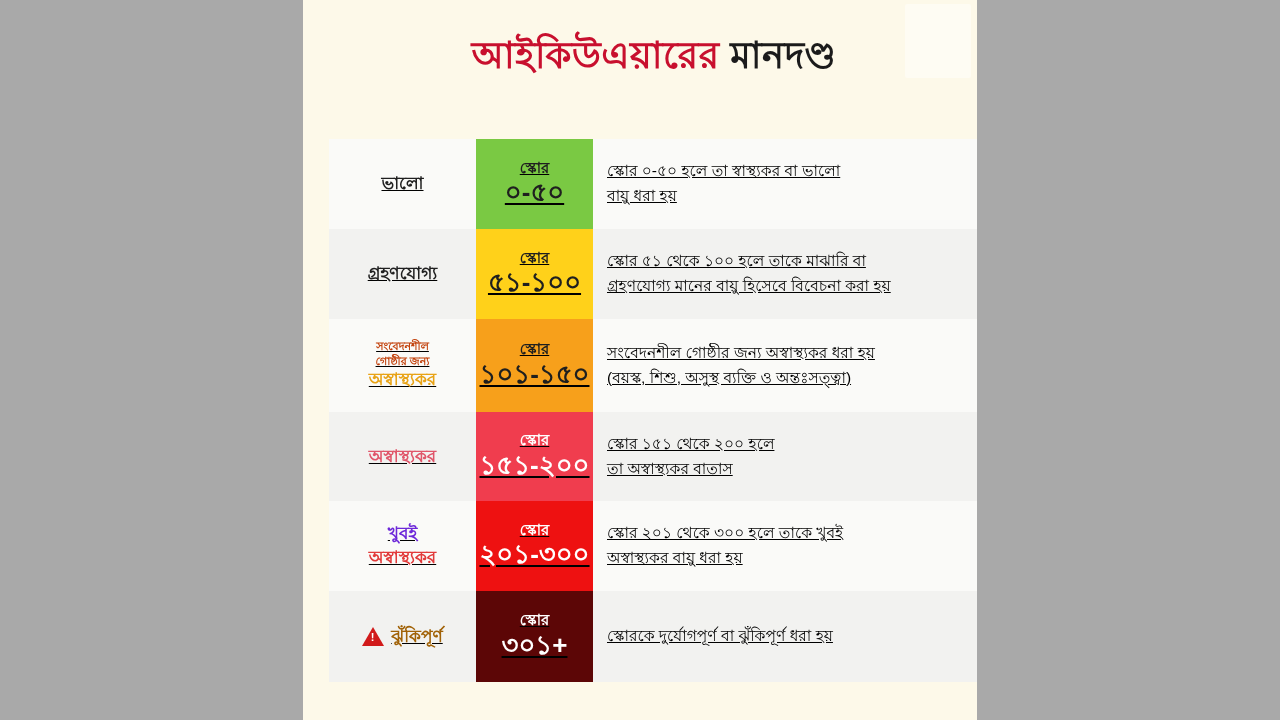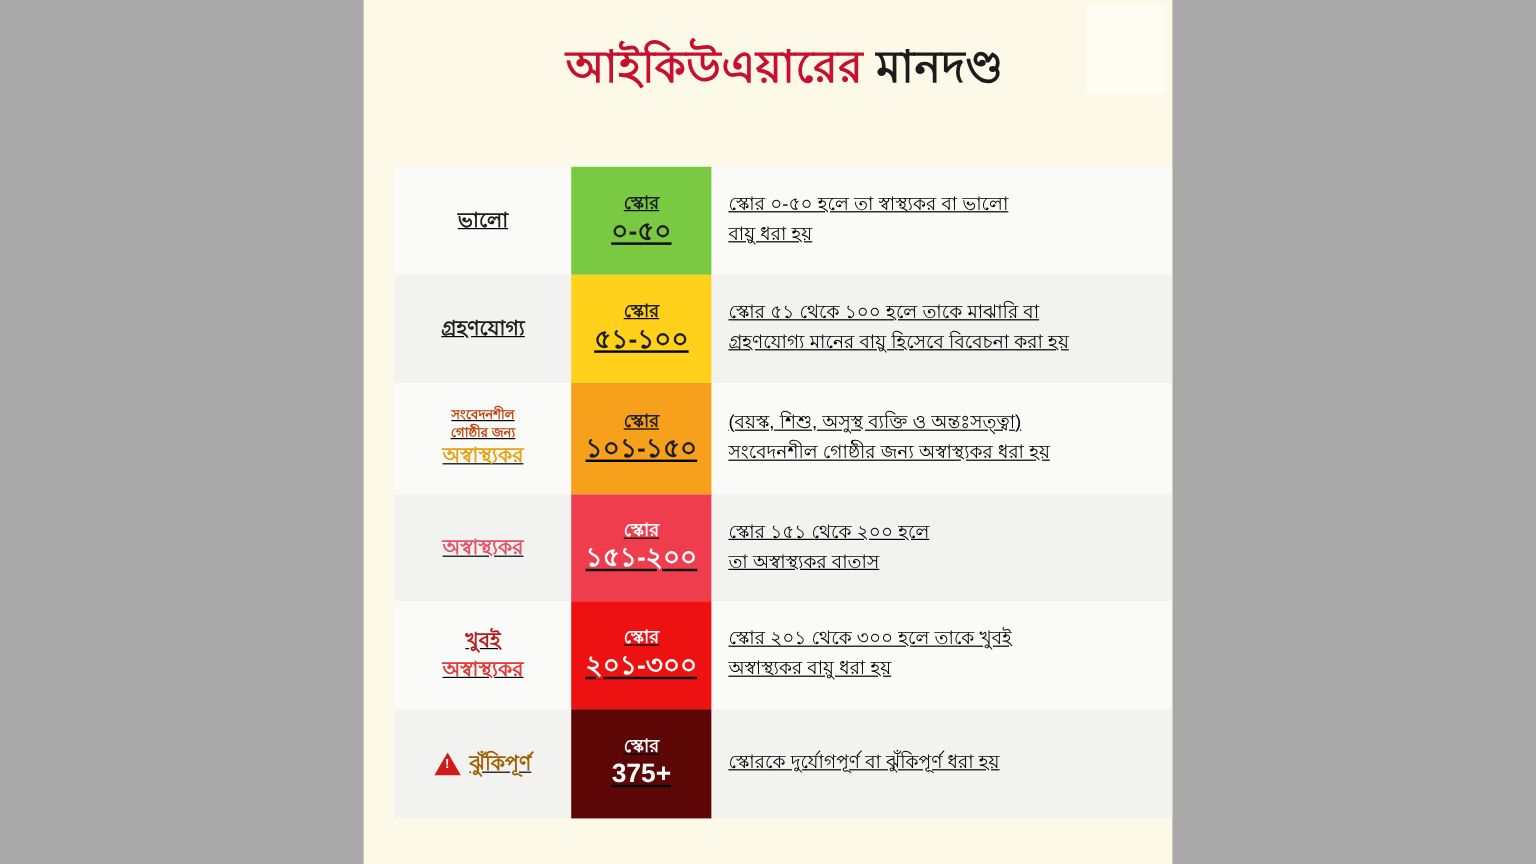--- a/index.html
+++ b/index.html
@@ -90,21 +90,21 @@
     box-sizing: border-box;
     padding: 6px 12px;
     text-align: center;
   }
   .c-mid .score-word {
     font-size: 15px;
     font-weight: bold;
     line-height: 1.1;
   }
   .c-mid .score-range {
-    font-size: 22px;
+    font-size: 26px;
     font-weight: bold;
     line-height: 1.2;
     margin-top: 1px;
   }
   .c-right {
     width: 384px;
     background: #fafaf8;
     display: flex;
     align-items: center;
     box-sizing: border-box;
@@ -207,22 +207,22 @@
             <span class="small-line">গোষ্ঠীর জন্য</span>
             <span class="cat-emph" style="color:#e8a317;">অস্বাস্থ্যকর</span>
           </span>
         </div>
         <div class="c-mid" style="background:#f7a01b; color:#1f1f1f; height:93px;">
           <span class="score-word">স্কোর</span>
           <span class="score-range">১০১-১৫০</span>
         </div>
         <div class="c-right">
           <span>
+            <span class="multiline">সংবেদনশীল গোষ্ঠীর জন্য অস্বাস্থ্যকর ধরা হয়</span>
             <span class="multiline">(বয়স্ক, শিশু, অসুস্থ ব্যক্তি ও অন্তঃসত্ত্বা)</span>
-            <span class="multiline">সংবেদনশীল গোষ্ঠীর জন্য অস্বাস্থ্যকর ধরা হয়</span>
           </span>
         </div>
       </div>
 
       <div class="row alt" style="height:89px;">
         <div class="c-left">
           <span class="cat-emph" style="color:#e0566a;">অস্বাস্থ্যকর</span>
         </div>
         <div class="c-mid" style="background:#f03d4e; color:#ffffff; height:89px;">
           <span class="score-word">স্কোর</span>
@@ -232,21 +232,21 @@
           <span>
             <span class="multiline">স্কোর ১৫১ থেকে ২০০ হলে</span>
             <span class="multiline">তা অস্বাস্থ্যকর বাতাস</span>
           </span>
         </div>
       </div>
 
       <div class="row" style="height:90px;">
         <div class="c-left">
           <span>
-            <span class="cat-emph" style="color:#b91c1c;">খুবই</span>
+            <span class="cat-emph" style="color:#6d28d9;">খুবই</span>
             <span class="cat-emph" style="color:#e23b3b;">অস্বাস্থ্যকর</span>
           </span>
         </div>
         <div class="c-mid" style="background:#ee1111; color:#ffffff; height:90px;">
           <span class="score-word">স্কোর</span>
           <span class="score-range">২০১-৩০০</span>
         </div>
         <div class="c-right">
           <span>
             <span class="multiline">স্কোর ২০১ থেকে ৩০০ হলে তাকে খুবই</span>
@@ -257,21 +257,21 @@
 
       <div class="row alt" style="height:91px;">
         <div class="c-left">
           <span class="warn-wrap">
             <span class="warn-icon"></span>
             <span class="cat-emph" style="color:#a16207;">ঝুঁকিপূর্ণ</span>
           </span>
         </div>
         <div class="c-mid" style="background:#5c0606; color:#ffffff; height:91px;">
           <span class="score-word">স্কোর</span>
-          <span class="score-range">375+</span>
+          <span class="score-range">৩০১+</span>
         </div>
         <div class="c-right">
           <span>
             <span class="multiline">স্কোরকে দুর্যোগপূর্ণ বা ঝুঁকিপূর্ণ ধরা হয়</span>
           </span>
         </div>
       </div>
 
     </div>
   </div>

